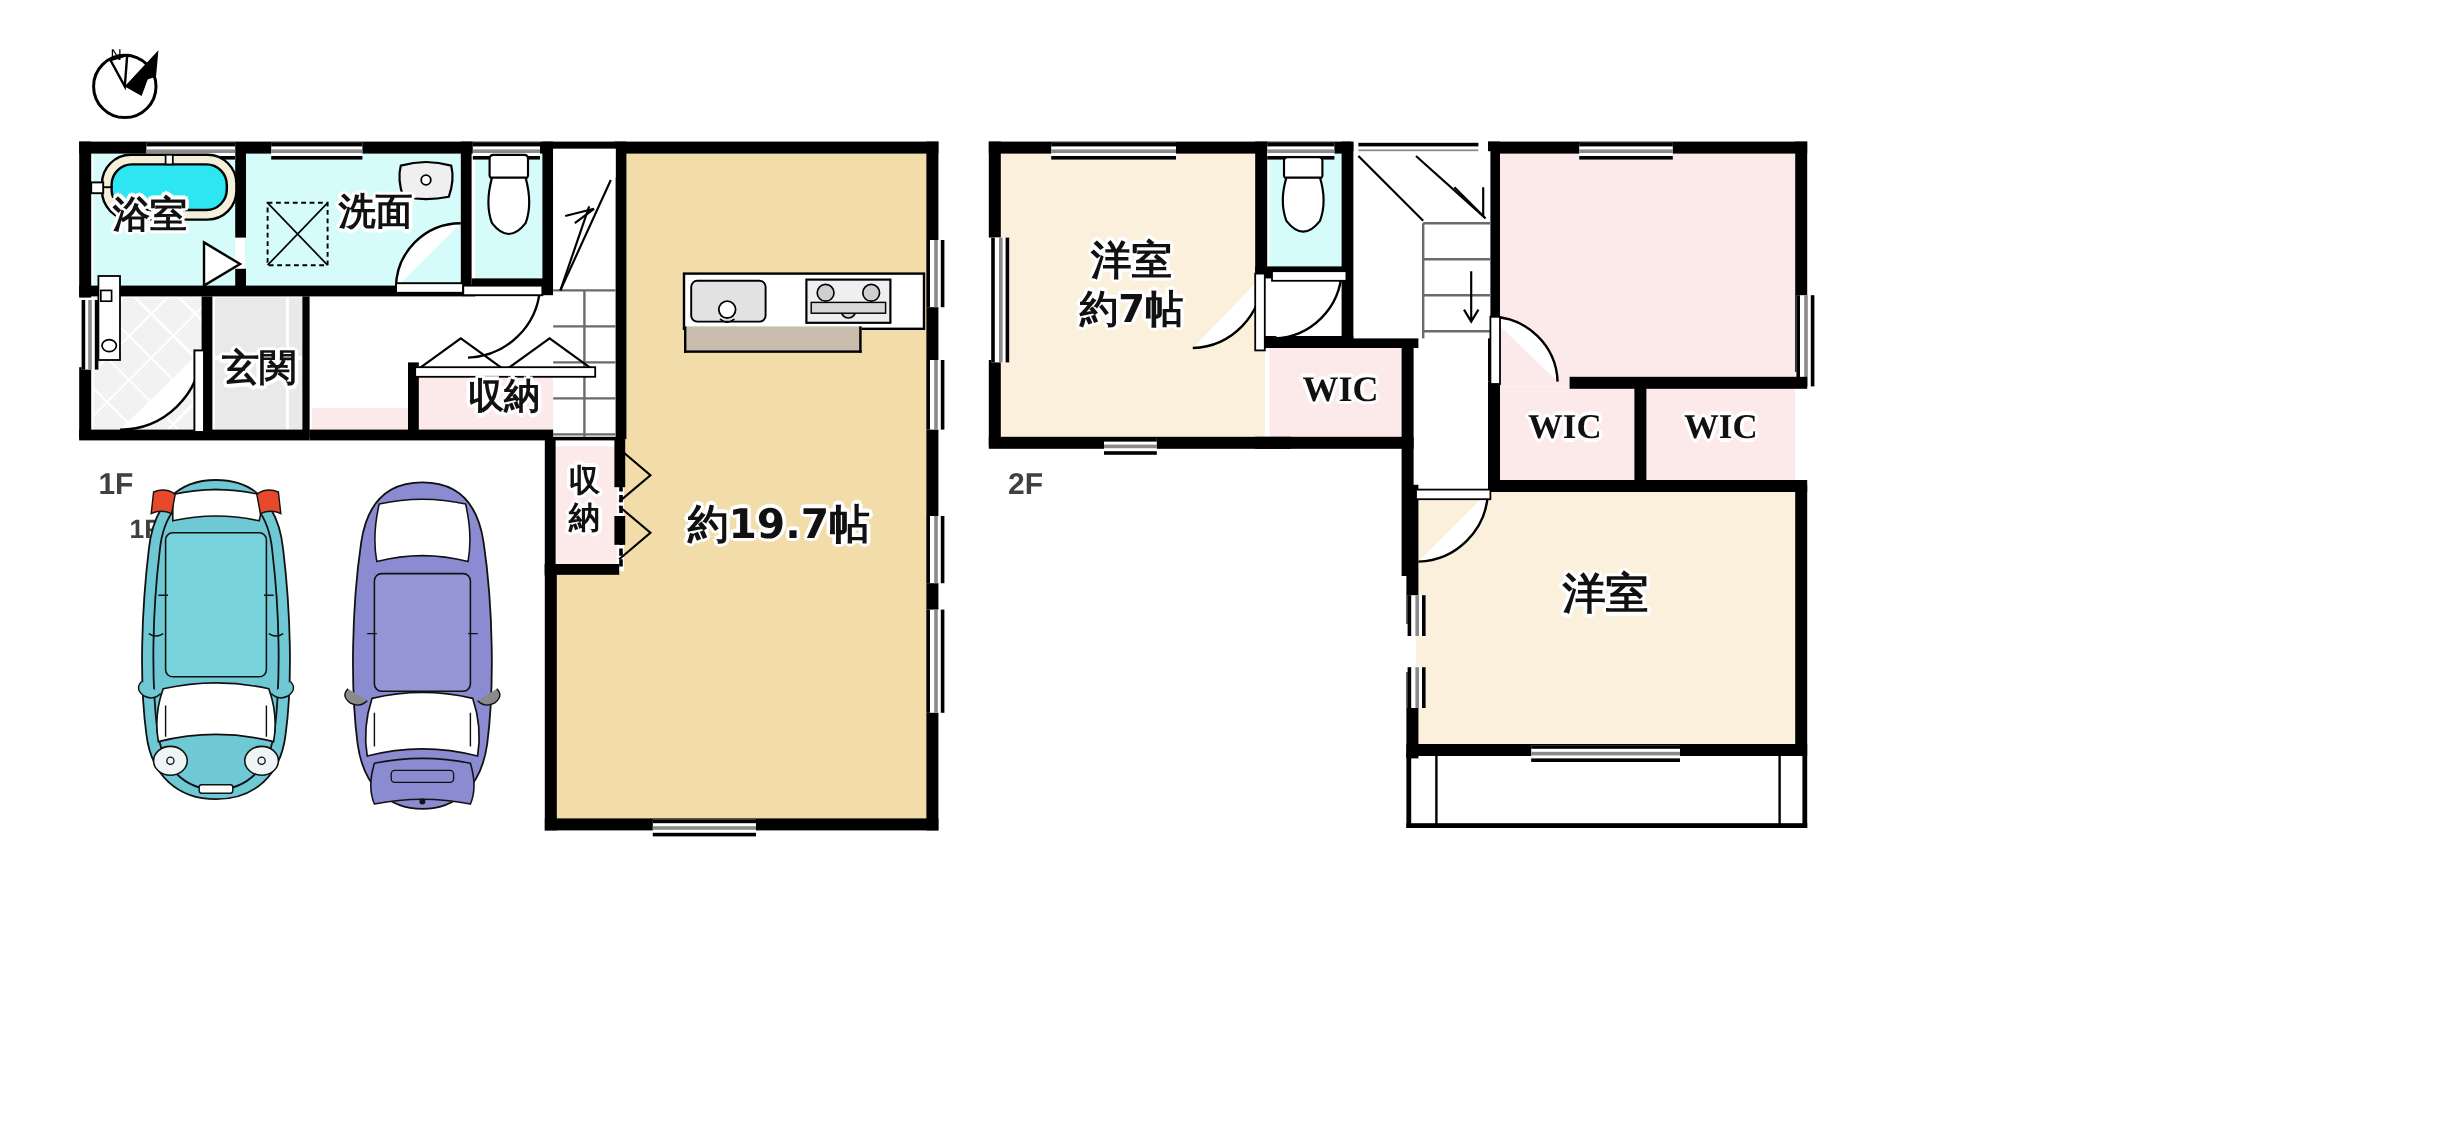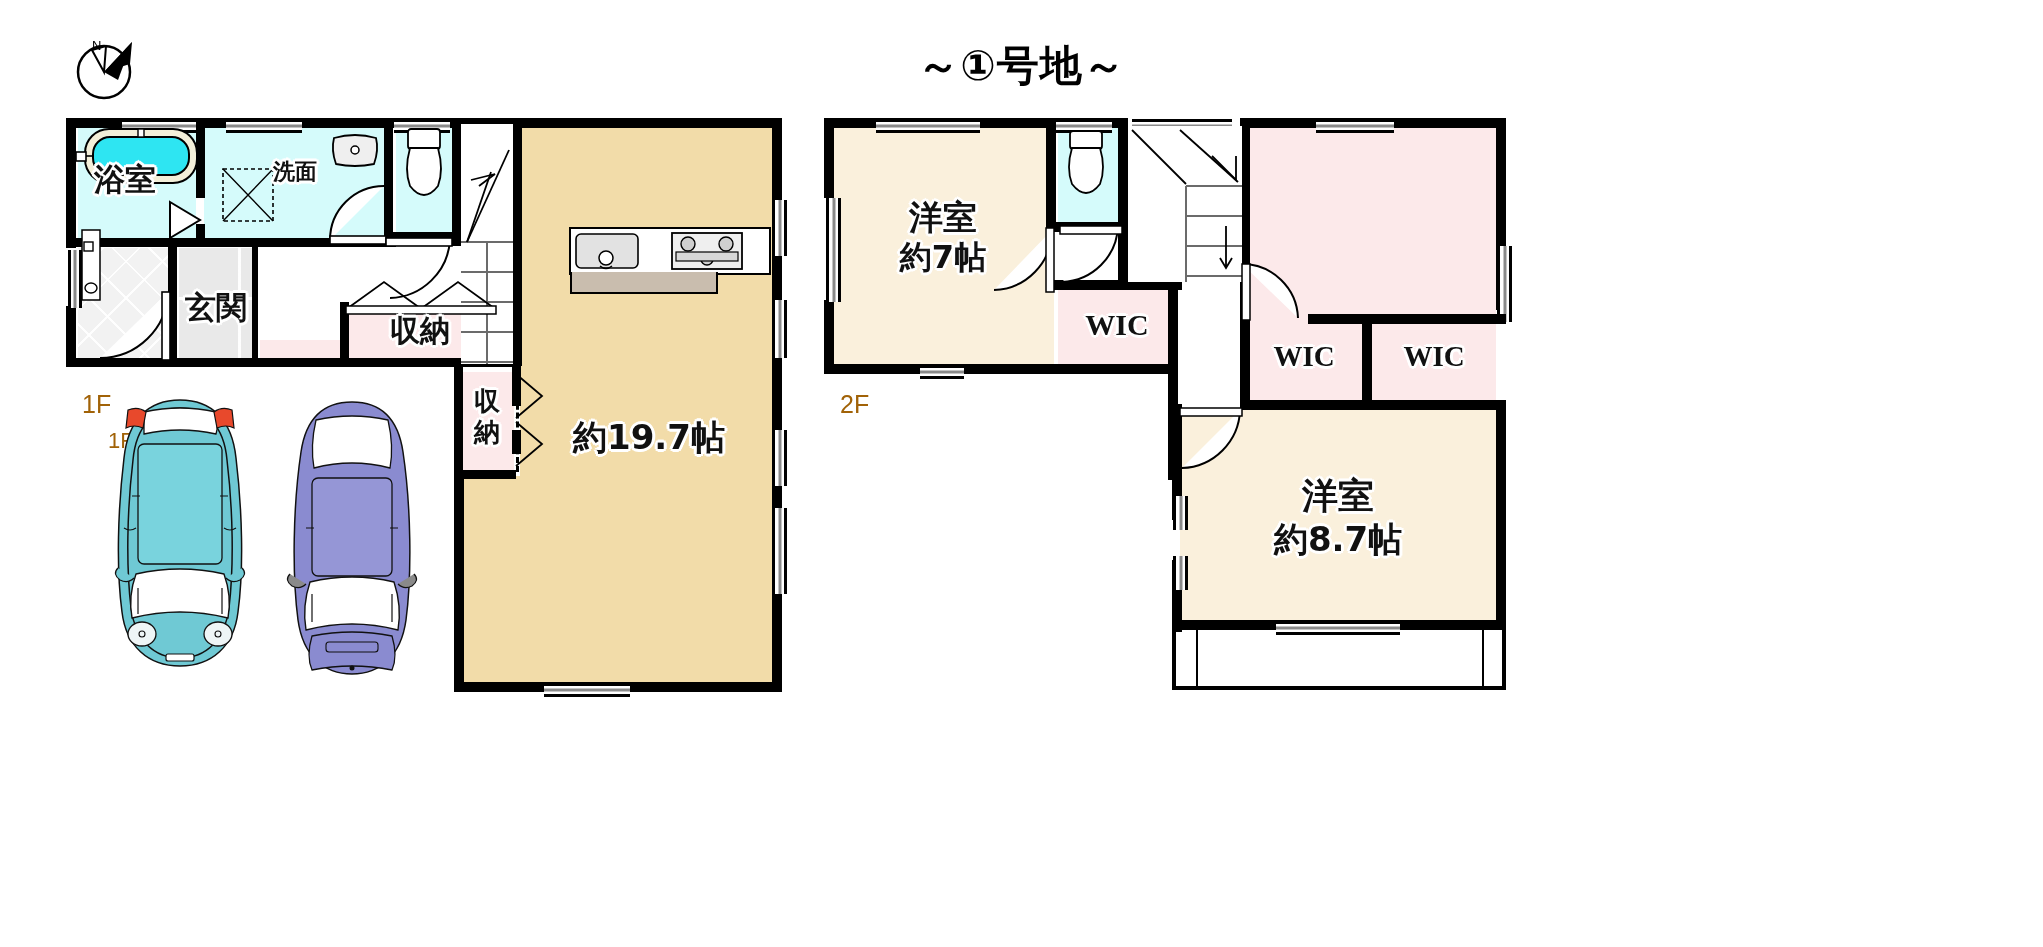--- a/index.html
+++ b/index.html
@@ -15,21 +15,21 @@
   .wall{position:absolute;background:#000;}
   .thinwall{position:absolute;background:#000;}
 
   
   .lbl{position:absolute;color:#111;font-weight:700;text-align:center;
        white-space:pre;line-height:1.12;
        text-shadow:
          2px 0 #fff,-2px 0 #fff,0 2px #fff,0 -2px #fff,
          2px 2px #fff,-2px 2px #fff,2px -2px #fff,-2px -2px #fff,
          3px 0 #fff,-3px 0 #fff,0 3px #fff,0 -3px #fff;}
-  .floortag{position:absolute;color:#a16207;font-size:25px;font-weight:400;
+  .floortag{position:absolute;color:#404040;font-size:25px;font-weight:700;
             font-family:"Liberation Sans",sans-serif;}
 
   
   #title{position:absolute;left:0;width:2043px;top:38px;text-align:center;
          font-size:42px;font-weight:700;color:#000;letter-spacing:1px;}
 
   
   .win-h{position:absolute;background:#fff;border-top:3px solid #000;border-bottom:3px solid #000;}
   .win-h:after{content:"";position:absolute;left:0;right:0;top:50%;height:3px;background:#8a8a8a;transform:translateY(-50%);}
   .win-v{position:absolute;background:#fff;border-left:3px solid #000;border-right:3px solid #000;}
@@ -50,21 +50,20 @@
       repeating-linear-gradient(90deg, rgba(255,255,255,.95) 0 3px, transparent 3px 62px);
   }
 
   svg{display:block;overflow:visible;}
 </style>
 </head>
 <body>
 
 <div id="stage">
 
-  <div id="title">～①号地～</div>
 
   <div class="abs" style="left:72px;top:28px;width:80px;height:80px;">
     <svg width="80" height="80" viewBox="0 0 80 80">
       <circle cx="32" cy="44" r="26" fill="#fff" stroke="#000" stroke-width="2.5"></circle>
       <path d="M32 44 L60 14 L46 52 Z" fill="#000"></path>
       <path d="M32 44 L60 14 L58 36 Z" fill="#000"></path>
       <path d="M32 44 L20 22 L34 18 Z" fill="#fff" stroke="#000" stroke-width="2"></path>
       <text x="20" y="22" font-size="13" font-family="Liberation Sans, sans-serif" fill="#000">N</text>
     </svg>
   </div>
@@ -256,21 +255,21 @@
       </svg>
     </div>
     <div class="abs" style="left:514px;top:372px;width:30px;height:98px;">
       <svg width="30" height="98" viewBox="0 0 30 98">
         <path d="M2 2 L28 24 L2 46" fill="none" stroke="#000" stroke-width="1.8"></path>
         <path d="M2 50 L28 72 L2 94" fill="none" stroke="#000" stroke-width="1.8"></path>
       </svg>
     </div>
 
     <div class="lbl" style="left:78px;top:162px;width:94px;font-size:31px;">浴室</div>
-    <div class="lbl" style="left:214px;top:160px;width:162px;font-size:22px;">洗面</div>
+    <div class="lbl" style="left:232px;top:160px;width:162px;font-size:31px;">洗面</div>
     <div class="lbl" style="left:170px;top:290px;width:92px;font-size:31px;">玄関</div>
     <div class="lbl" style="left:344px;top:314px;width:152px;font-size:30px;">収納</div>
     <div class="lbl" style="left:459px;top:386px;width:56px;font-size:26px;line-height:1.18;">収<br>納</div>
     <div class="lbl" style="left:520px;top:418px;width:258px;font-size:34px;">約19.7帖</div>
 
     <div class="floortag" style="left:82px;top:390px;">1F</div>
     <div class="floortag" style="left:108px;top:428px;font-size:22px;text-shadow:1px 0 #fff,-1px 0 #fff,0 1px #fff,0 -1px #fff;">1F</div>
 
     <div class="abs" style="left:110px;top:398px;width:140px;height:270px;">
       <svg width="140" height="270" viewBox="0 0 140 270">
@@ -432,19 +431,18 @@
 
     <div class="lbl" style="left:832px;top:198px;width:222px;font-size:34px;">洋室</div>
     <div class="lbl" style="left:832px;top:240px;width:222px;font-size:32px;">約7帖</div>
 
 
     <div class="lbl" style="left:1058px;top:308px;width:118px;font-size:30px;font-family:'Liberation Serif',serif;">WIC</div>
     <div class="lbl" style="left:1246px;top:340px;width:116px;font-size:29px;font-family:'Liberation Serif',serif;">WIC</div>
     <div class="lbl" style="left:1372px;top:340px;width:124px;font-size:29px;font-family:'Liberation Serif',serif;">WIC</div>
 
     <div class="lbl" style="left:1180px;top:476px;width:316px;font-size:36px;">洋室</div>
-    <div class="lbl" style="left:1180px;top:520px;width:316px;font-size:34px;">約8.7帖</div>
 
 
     <div class="floortag" style="left:840px;top:390px;">2F</div>
   </div>
 
 </div>
 
 </body></html>

